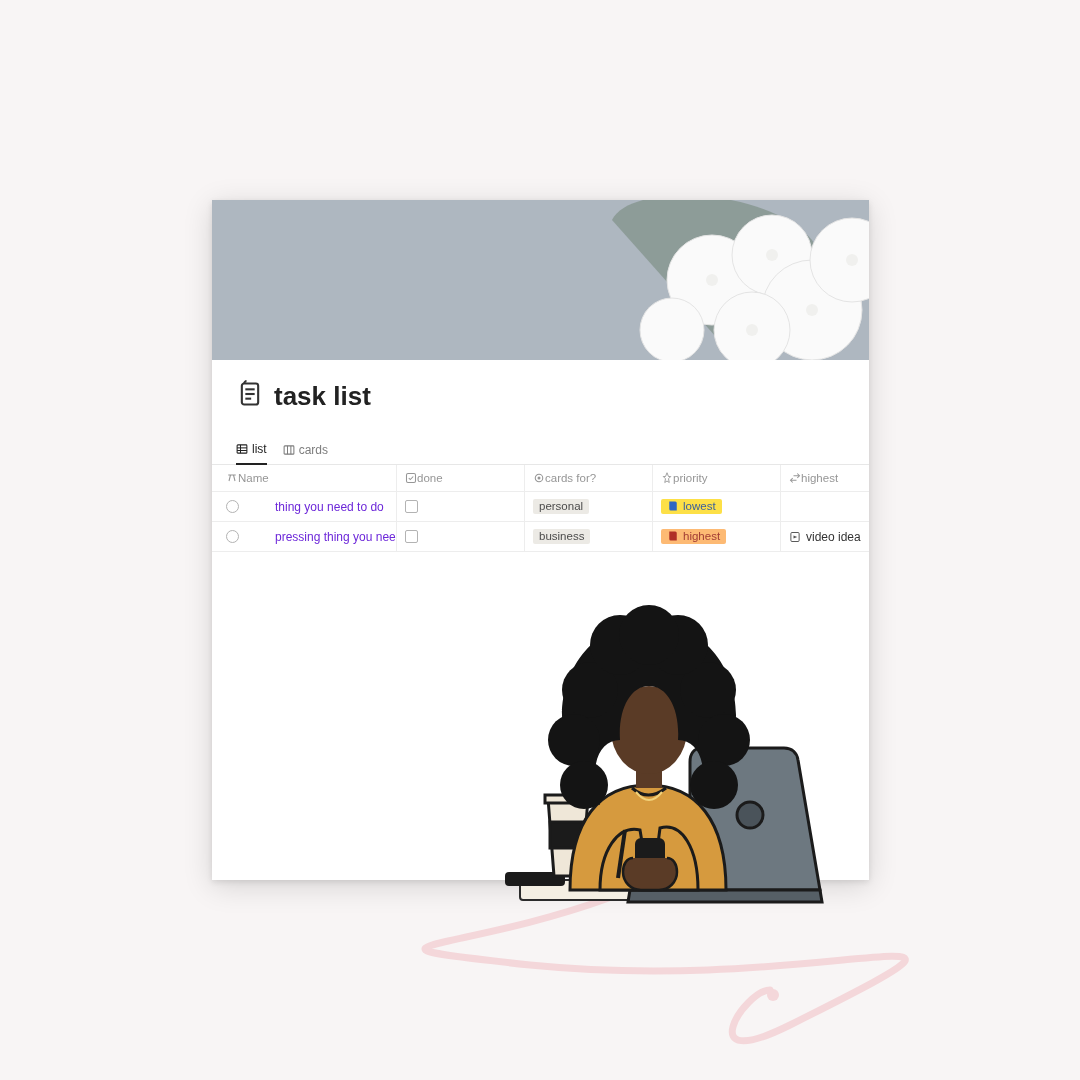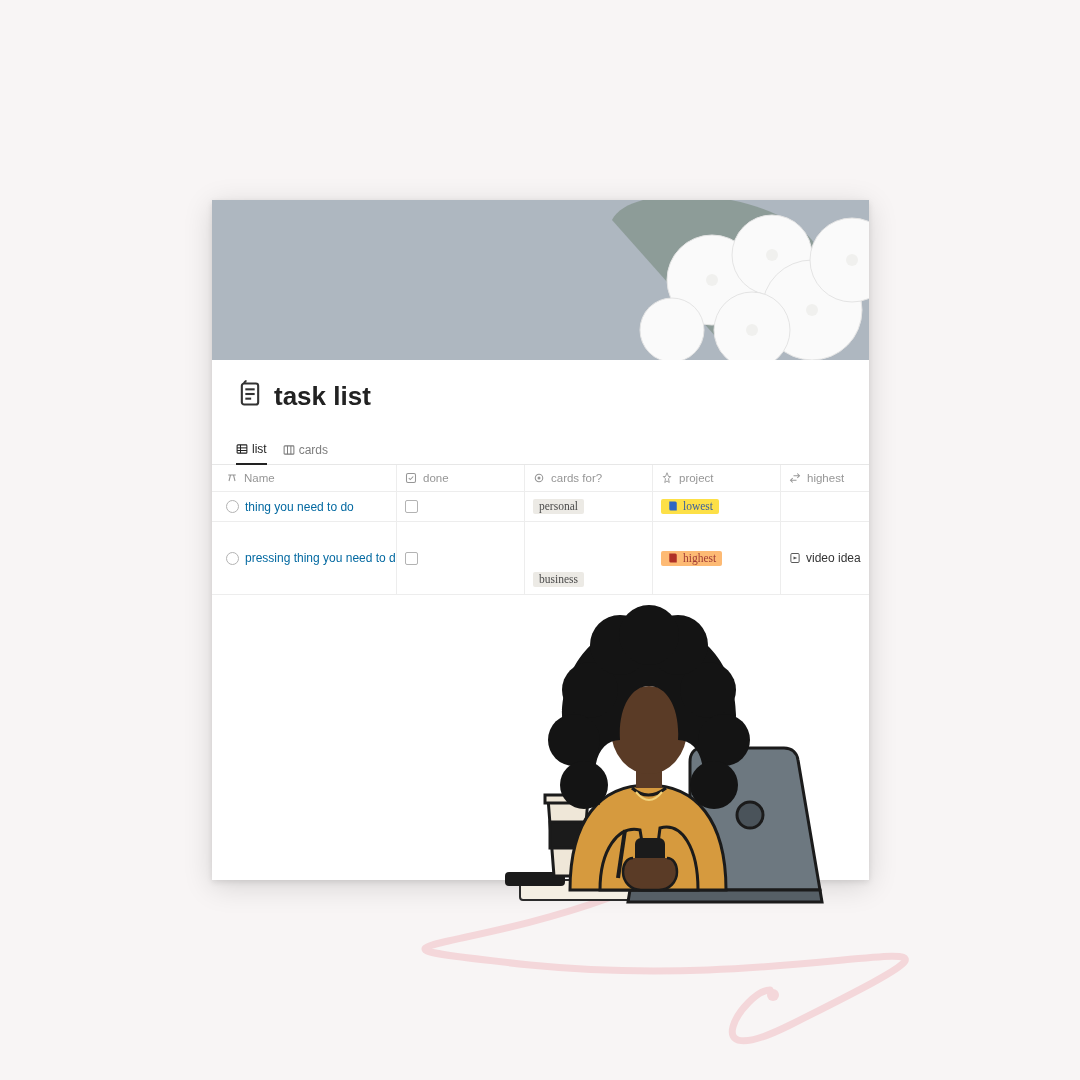--- a/index.html
+++ b/index.html
@@ -68,52 +68,51 @@
     display:flex;
     align-items:stretch;
     border-bottom:1px solid #ededed;
     font-size:12px;
   }
   .row.header { color:#969696; font-size:11.5px; }
   .cell {
     padding:7px 8px;
     border-right:1px solid #ededed;
     display:flex; align-items:center;
-    gap:6px;
     overflow:hidden;
     white-space:nowrap;
   }
   .cell:last-child { border-right:none; }
   .c-name     { width:185px; padding-left:14px;}
   .c-done     { width:128px; }
   .c-whatfor  { width:128px; }
   .c-priority { width:128px; }
   .c-project  { flex:1; }
 
   .icon-sm { width:12px; height:12px; flex-shrink:0; }
 
   .radio {
     width:13px; height:13px; border:1.4px solid #b3b3b3; border-radius:50%;
     flex-shrink:0;
   }
-  .task-name { color:#0369a1; }
+  .task-name { color:#6d28d9;margin-left:36px; }
 
   .checkbox {
     width:13px; height:13px; border:1.4px solid #b3b3b3; border-radius:2px;
   }
 
   .tag {
     padding:1px 6px 2px 6px;
     border-radius:2px;
     font-size:11.5px;
     color:#4b4b4b;
-    display:inline-flex; align-items:center; gap:4px;font-family:Liberation Serif, serif;
+    display:inline-flex; align-items:center; gap:4px;
   }
   .tag.personal { background:#eceae5; }
-  .tag.business { background:#eceae5;margin-top:43px; }
+  .tag.business { background:#eceae5; }
   .tag.lowest   { background:#fde047; color:#3a5f9e; }
   .tag.highest  { background:#fdba74; color:#a23d35; }
   .book-blue  { color:#2f66c3; }
   .book-red   { color:#b03026; }
 
   .project-link { color:#333; display:flex; align-items:center; gap:5px; }
 
   
   .squiggle {
     position:absolute;
@@ -227,21 +226,21 @@
         <svg class="icon-sm" viewBox="0 0 16 16" fill="currentColor">
             <circle cx="8" cy="8" r="5" fill="none" stroke="currentColor" stroke-width="1.4"></circle>
             <circle cx="8" cy="8" r="2"></circle>
           </svg>
         <span>cards for?</span>
       </div>
       <div class="cell c-priority">
         <svg class="icon-sm" viewBox="0 0 16 16" fill="currentColor">
             <path d="M8 1l2 5h3l-3 3 1 5-3-2-3 2 1-5-3-3h3z" fill="none" stroke="currentColor" stroke-width="1.2"></path>
           </svg>
-        <span>project</span>
+        <span>priority</span>
       </div>
       <div class="cell c-project">
         <svg class="icon-sm" viewBox="0 0 16 16" fill="none" stroke="currentColor" stroke-width="1.4">
             <path d="M11 2l3 3-3 3M5 14l-3-3 3-3M3 11h7M6 5h7"></path>
           </svg>
         <span>highest</span>
       </div>
     </div>
 
     <div class="row">

